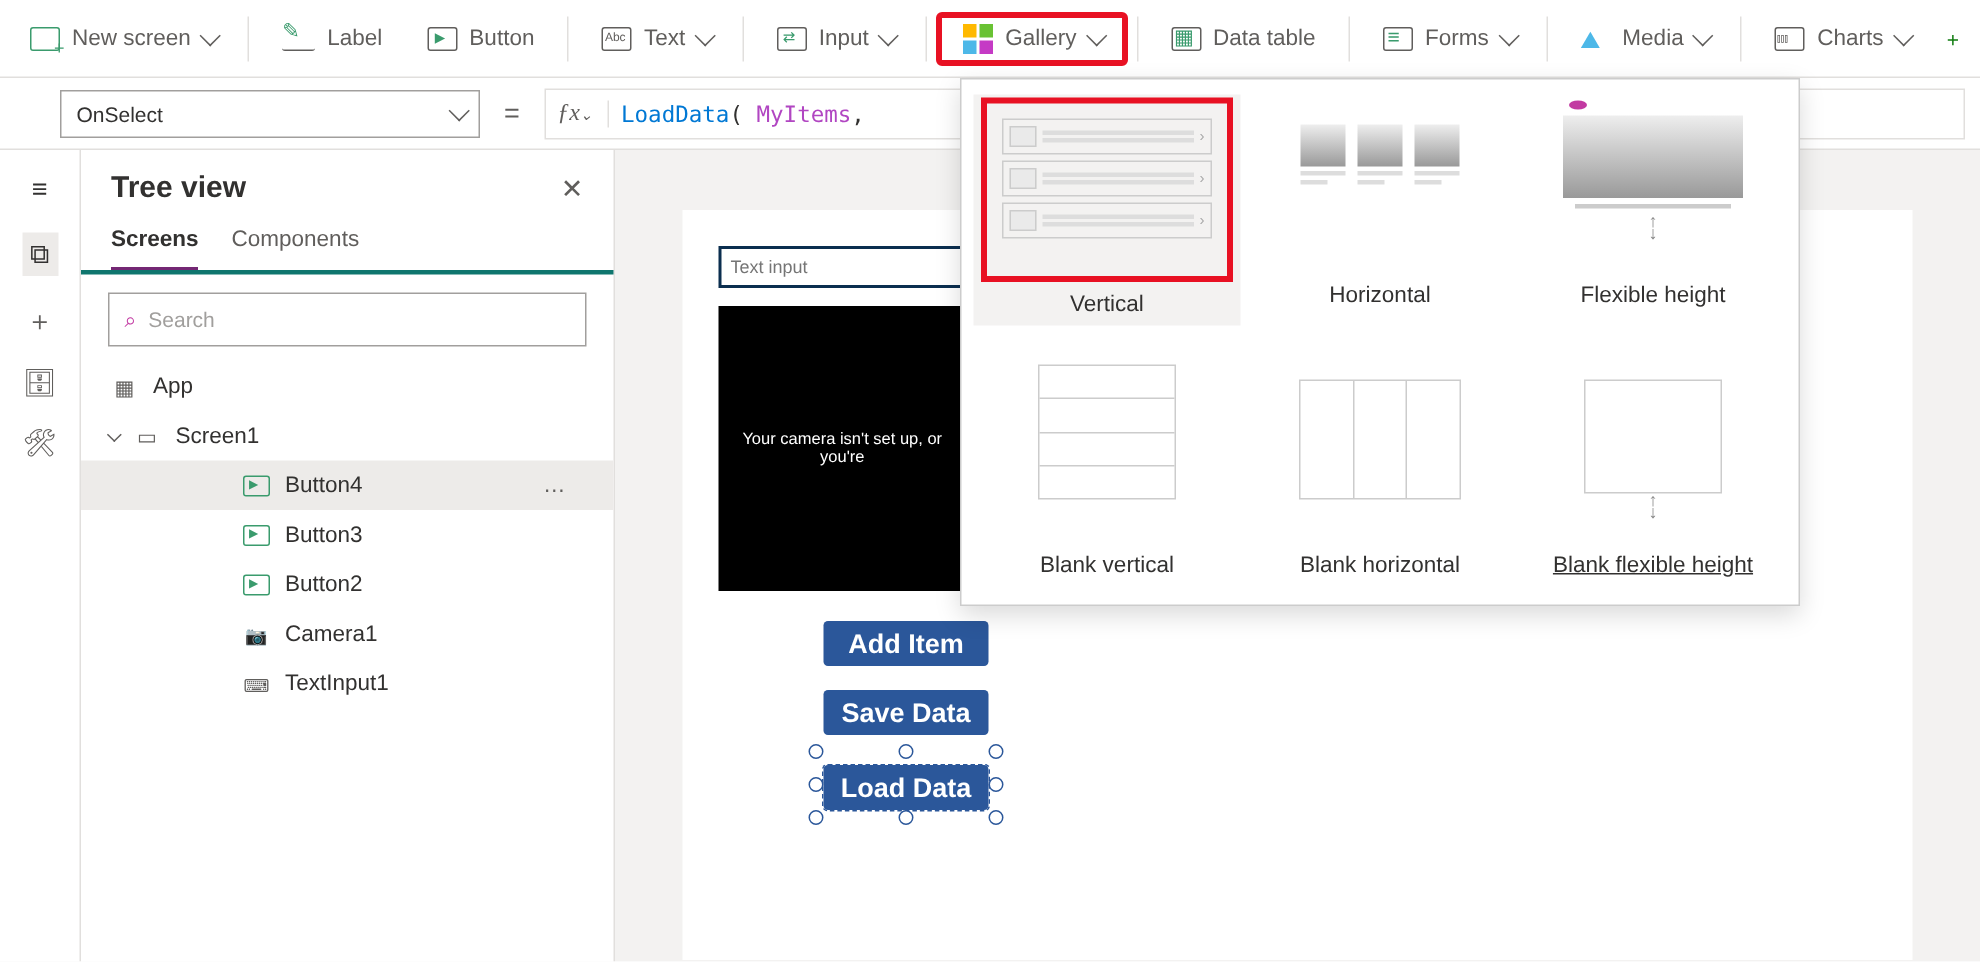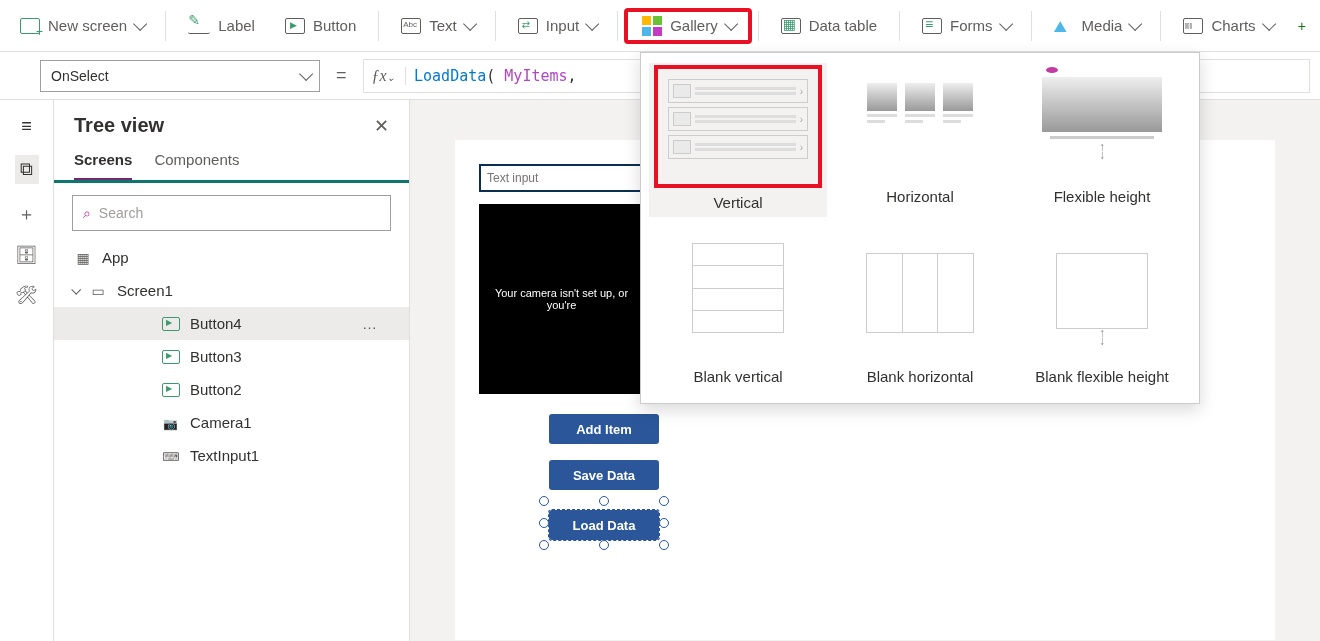--- a/index.html
+++ b/index.html
@@ -159,21 +159,21 @@
   }
   .camera{
     margin-top:12px; width:165px; height:190px; background:#000000;
     color:#ffffff; font-size:11px; display:flex; align-items:center; justify-content:center;
     text-align:center; padding:8px;
   }
   .btn-row{ margin-left:70px; margin-top:20px;}
   .actbtn{
     display:block; margin-top:16px;
     width:110px; height:30px; background:#2b579a;
-    color:#ffffff; font-size:13px; font-weight:600;
+    color:#ffffff; font-size:18px; font-weight:600;
     border:none; border-radius:3px; cursor:pointer;
   }
   .actbtn.sel{
     position:relative;
     outline:1px dashed #2b579a;
   }
   .handles{ position:absolute; inset:-4px;}
   .handle{ position:absolute; width:10px; height:10px; border:1.5px solid #2b579a; background:#fff; border-radius:50%;}
   .h-tl{top:-6px; left:-6px;} .h-tc{top:-6px; left:calc(50% - 5px);} .h-tr{top:-6px; right:-6px;}
   .h-ml{top:calc(50% - 5px); left:-6px;} .h-mr{top:calc(50% - 5px); right:-6px;}
@@ -458,17 +458,17 @@
             <div style="border:none;"></div>
           </div>
       </div>
       <span>Blank horizontal</span>
     </div>
     <div class="gopt">
       <div class="thumb" style="padding:10px 14px;">
         <div class="blankflex"></div>
         <div class="arrows" style="text-align:center; line-height:8px; color:#888; font-size:12px;">↑<br>↓</div>
       </div>
-      <span style="text-align:center;">Blank flexible height</span>
+      <span style="text-align:center;text-decoration:underline;">Blank flexible height</span>
     </div>
   </div>
 
 </div>
 
 </body></html>

